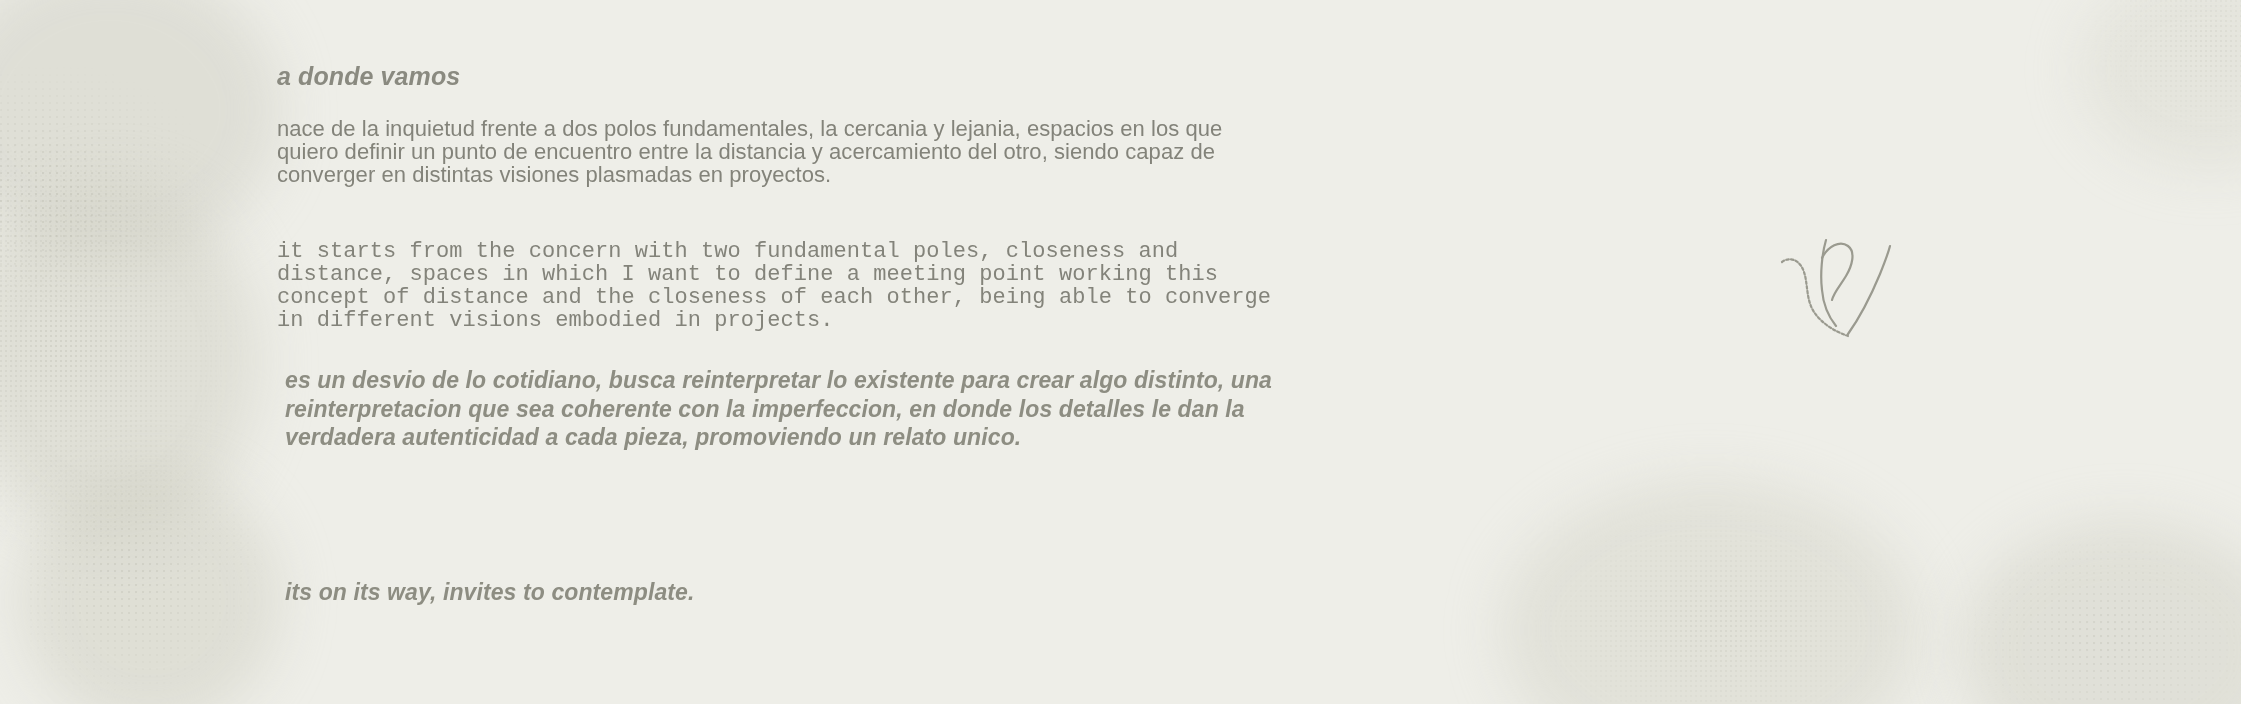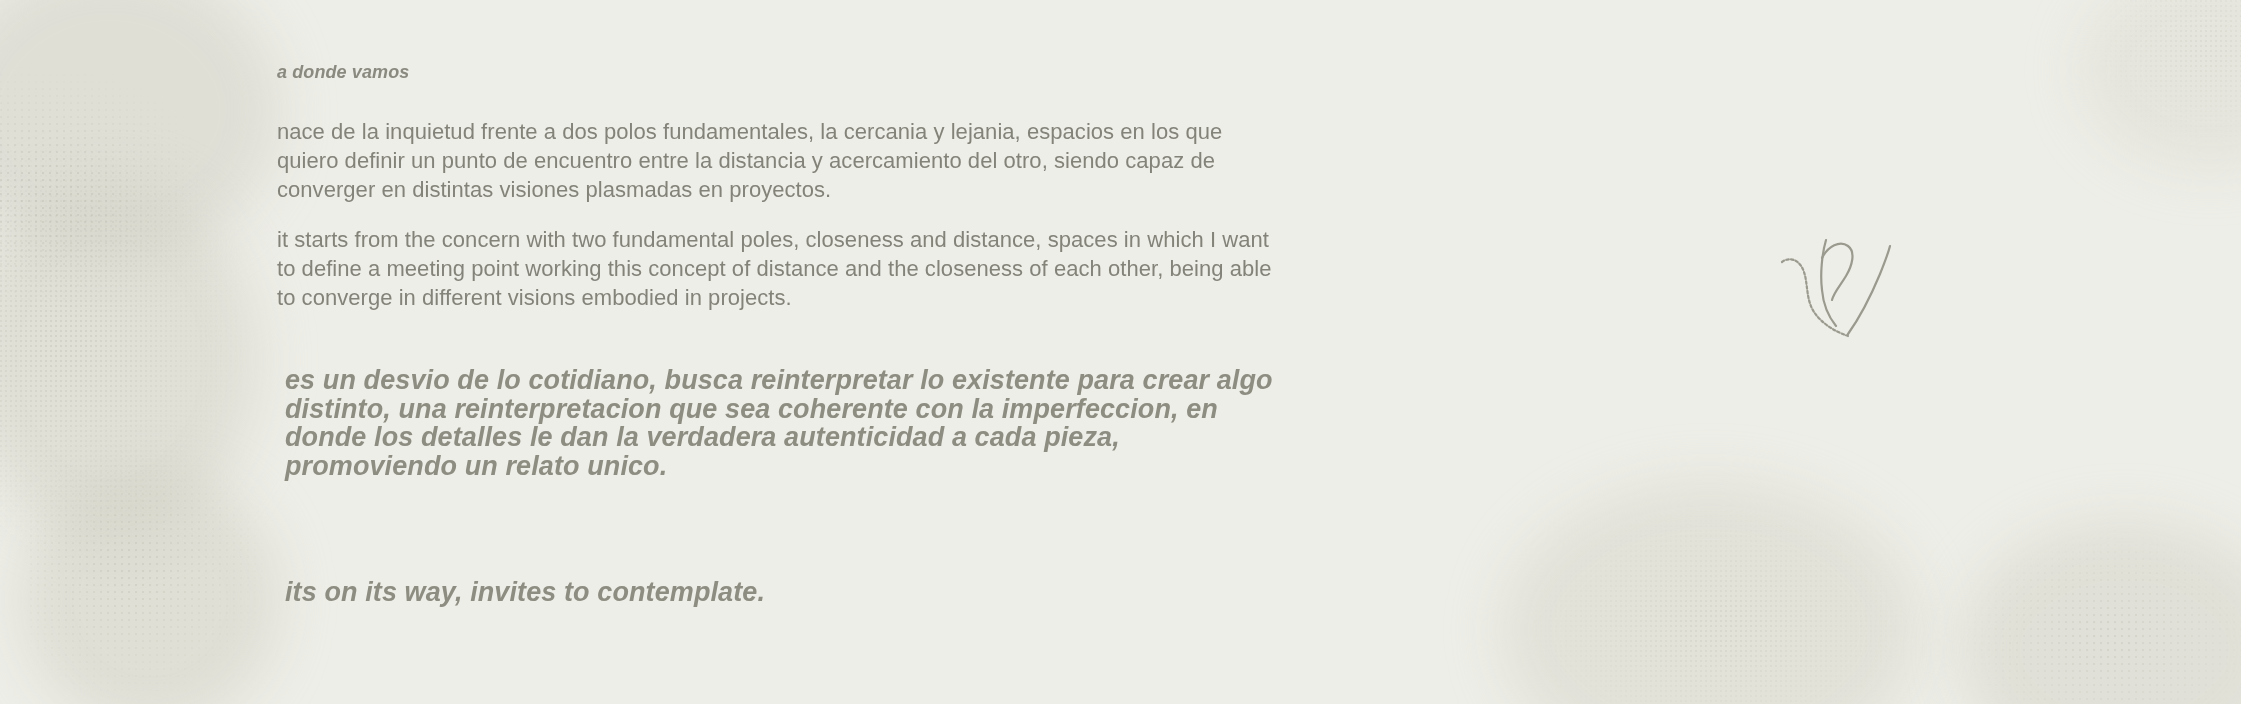--- a/index.html
+++ b/index.html
@@ -44,43 +44,43 @@
     left: 277px;
     top: 0;
     width: 1060px;
     height: 704px;
   }
 
   .heading {
     position: absolute;
     left: 0;
     top: 62px;
-    font-size: 18px;
+    font-size: 25px;
     font-style: italic;
     font-weight: 700;
     color: #8a8a80;
     letter-spacing: 0.1px;
   }
 
   .para {
     position: absolute;
     left: 0;
     font-size: 22px;
-    line-height: 29px;
+    line-height: 23px;
     color: #83837a;
     letter-spacing: 0.05px;
     width: 1005px;
   }
   .para.p-es { top: 117px; }
-  .para.p-en { top: 225px; }
+  .para.p-en { top: 240px; font-family: Liberation Mono, monospace; }
 
   .italic-block {
     position: absolute;
     left: 8px;
-    font-size: 27px;
+    font-size: 23px;
     line-height: 28.5px;
     font-style: italic;
     font-weight: 700;
     color: #8d8d82;
     letter-spacing: 0.1px;
     width: 1005px;
   }
   .italic-block.b1 { top: 366px; }
   .italic-block.b2 { top: 472px; }
   .italic-block.b3 { top: 578px; }

